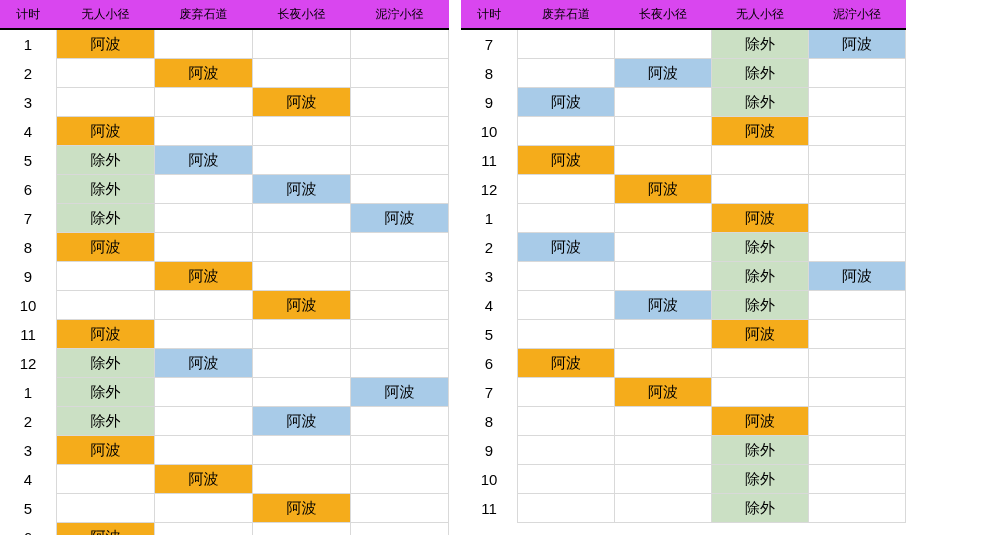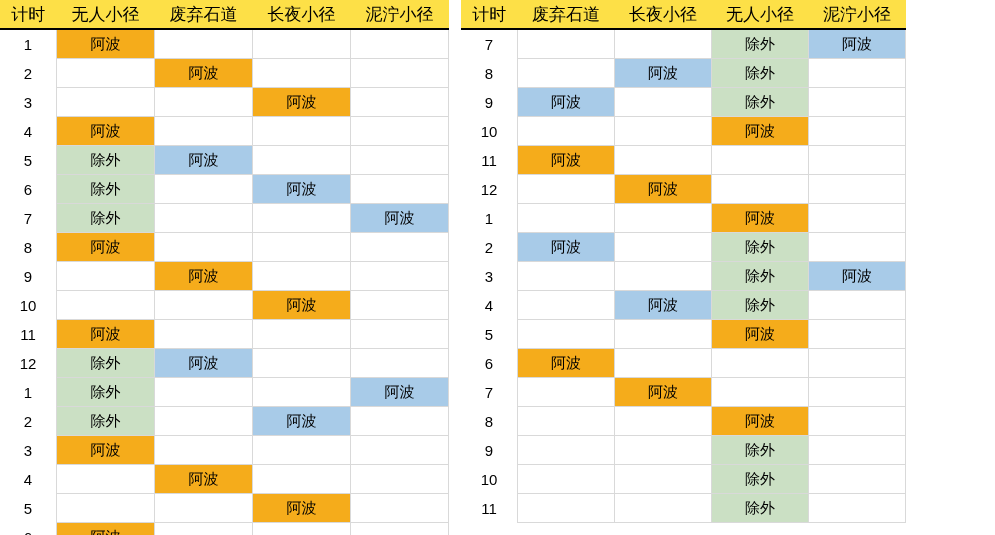--- a/index.html
+++ b/index.html
@@ -34,22 +34,22 @@
     vertical-align: middle;
     font-weight: normal;
     border: 1px solid #d9d9d9;
     background: #ffffff;
     white-space: nowrap;
   }
   
   .grid thead th {
     border: none;
     border-bottom: 2px solid #000000;
-    font-size: 17px;
-    background: #fde047;
+    font-size: 12px;
+    background: #d946ef;
   }
   .col-time { width: 56px; }
   .col-w    { width: 96px; }
   .tblA .col-w { width: 97px; }
   .tblB .col-w { width: 96px; }
 
   
   .grid td.timecell {
     border: none;
     text-align: center;

